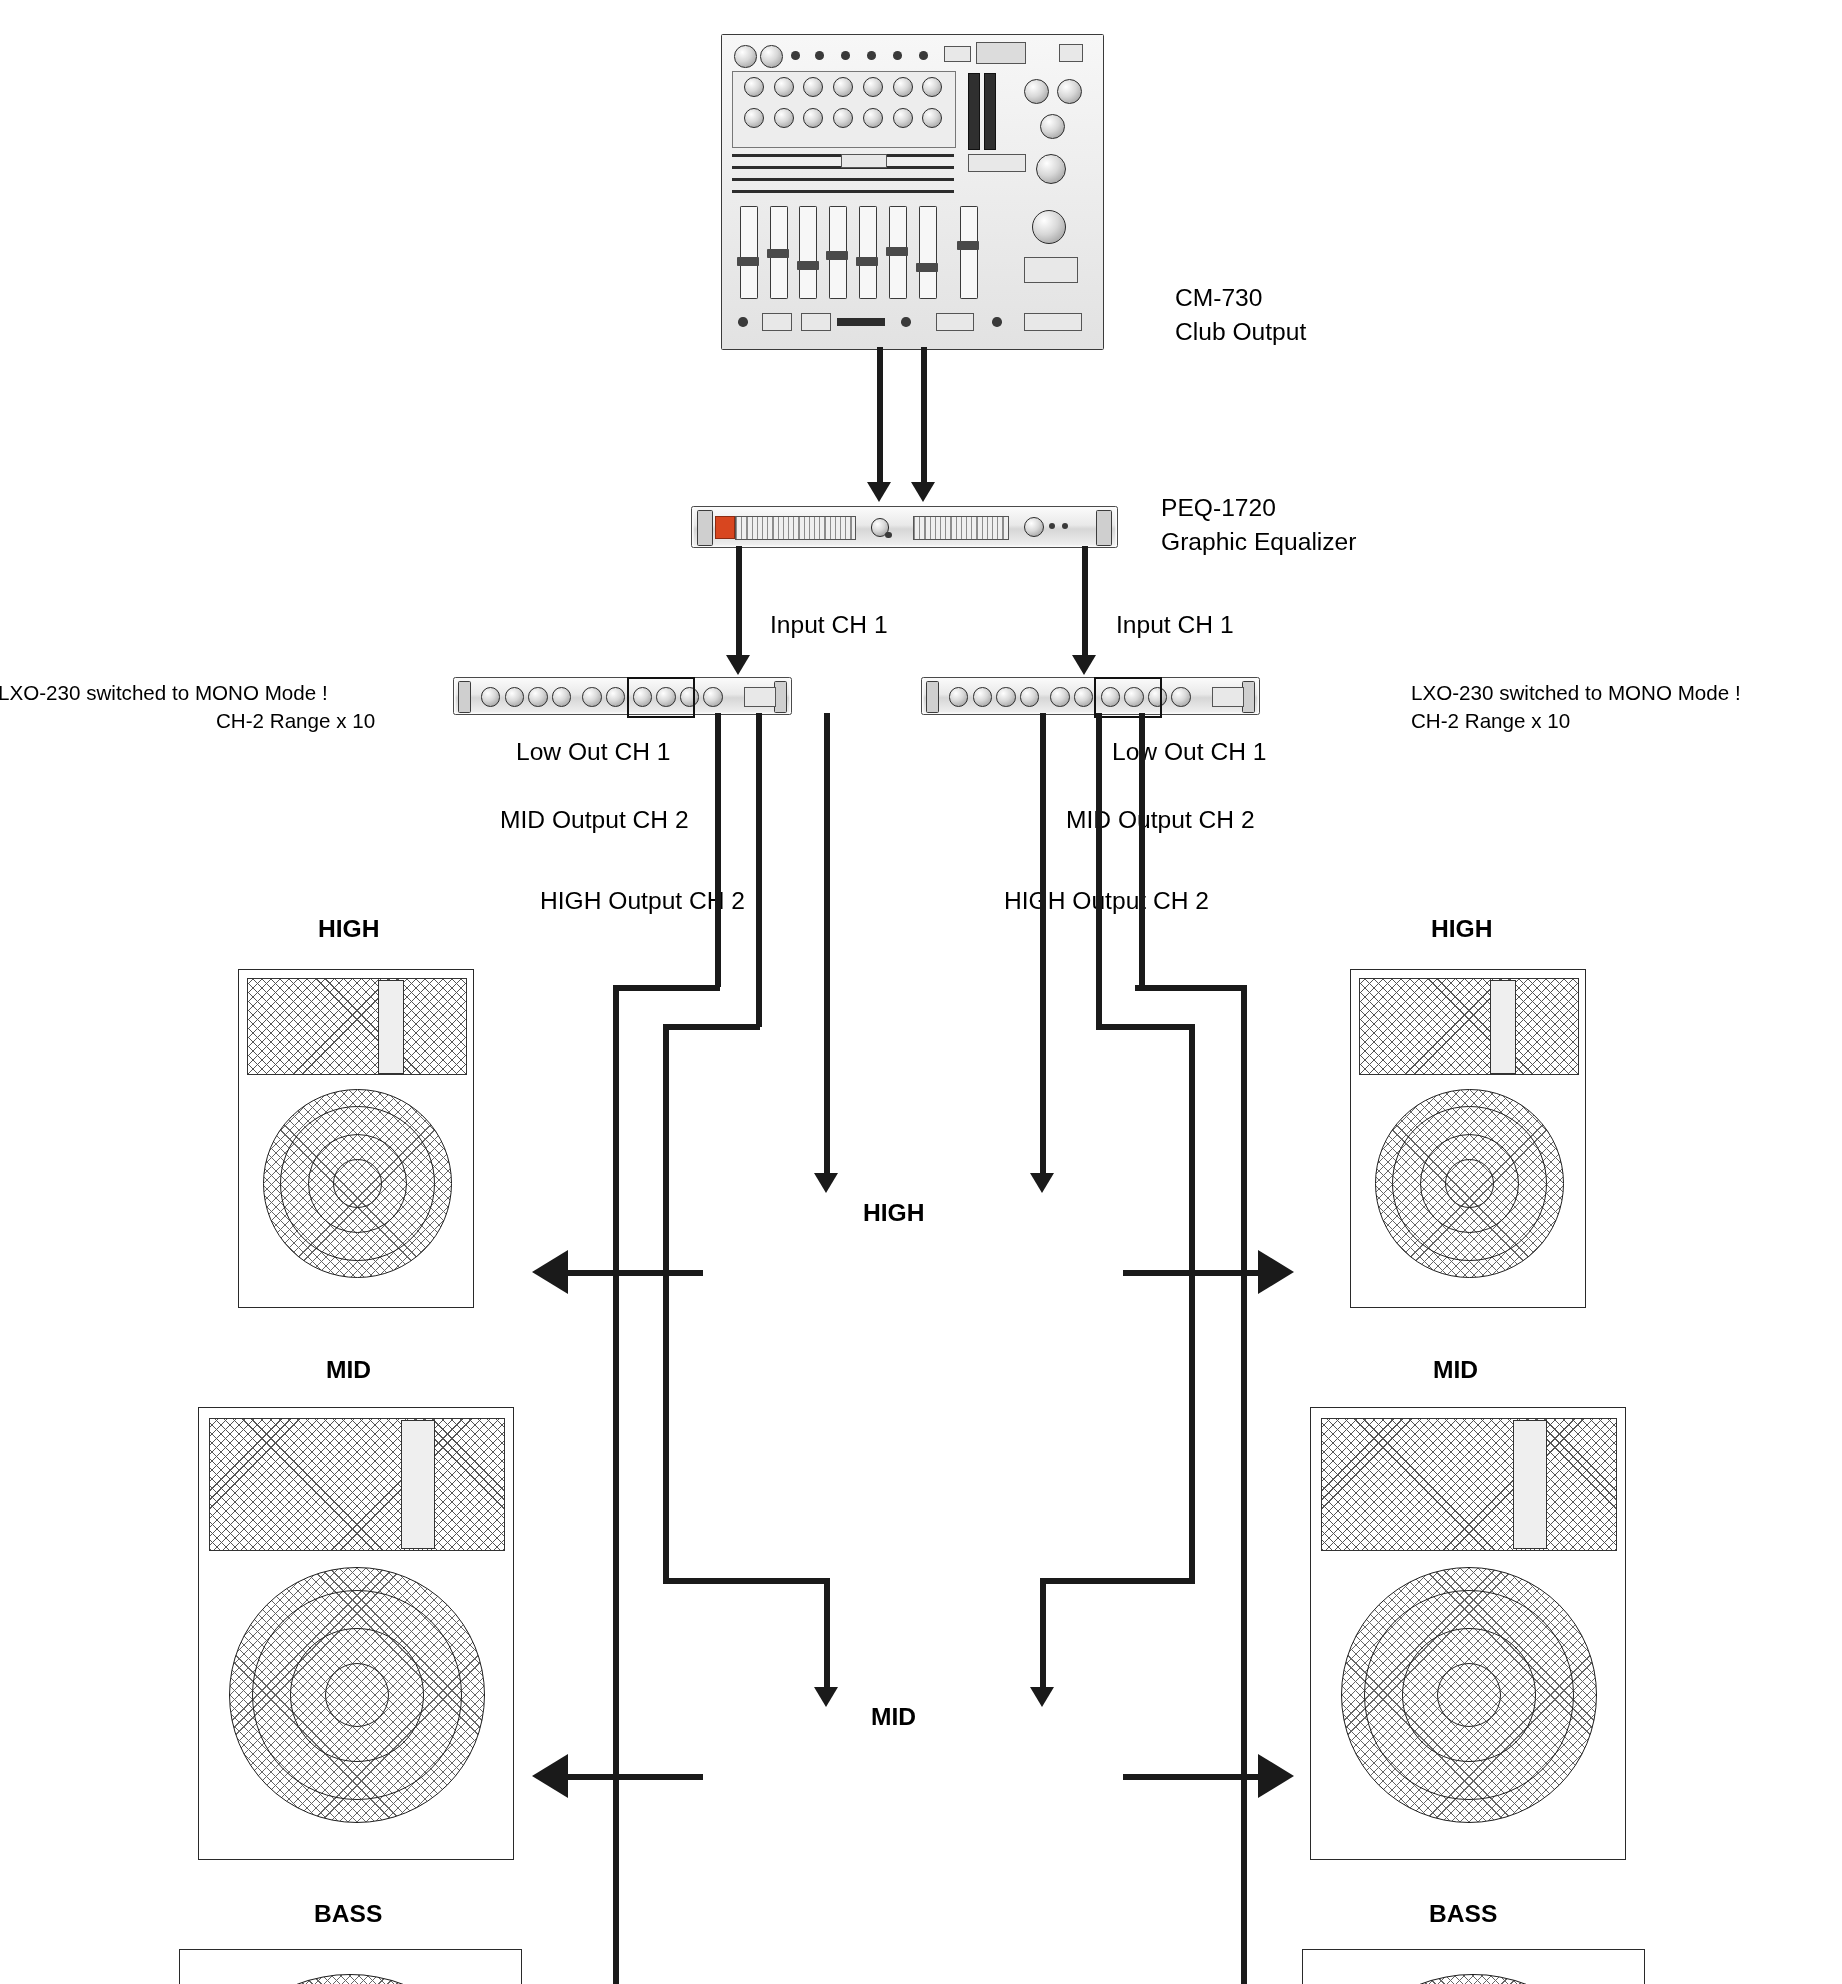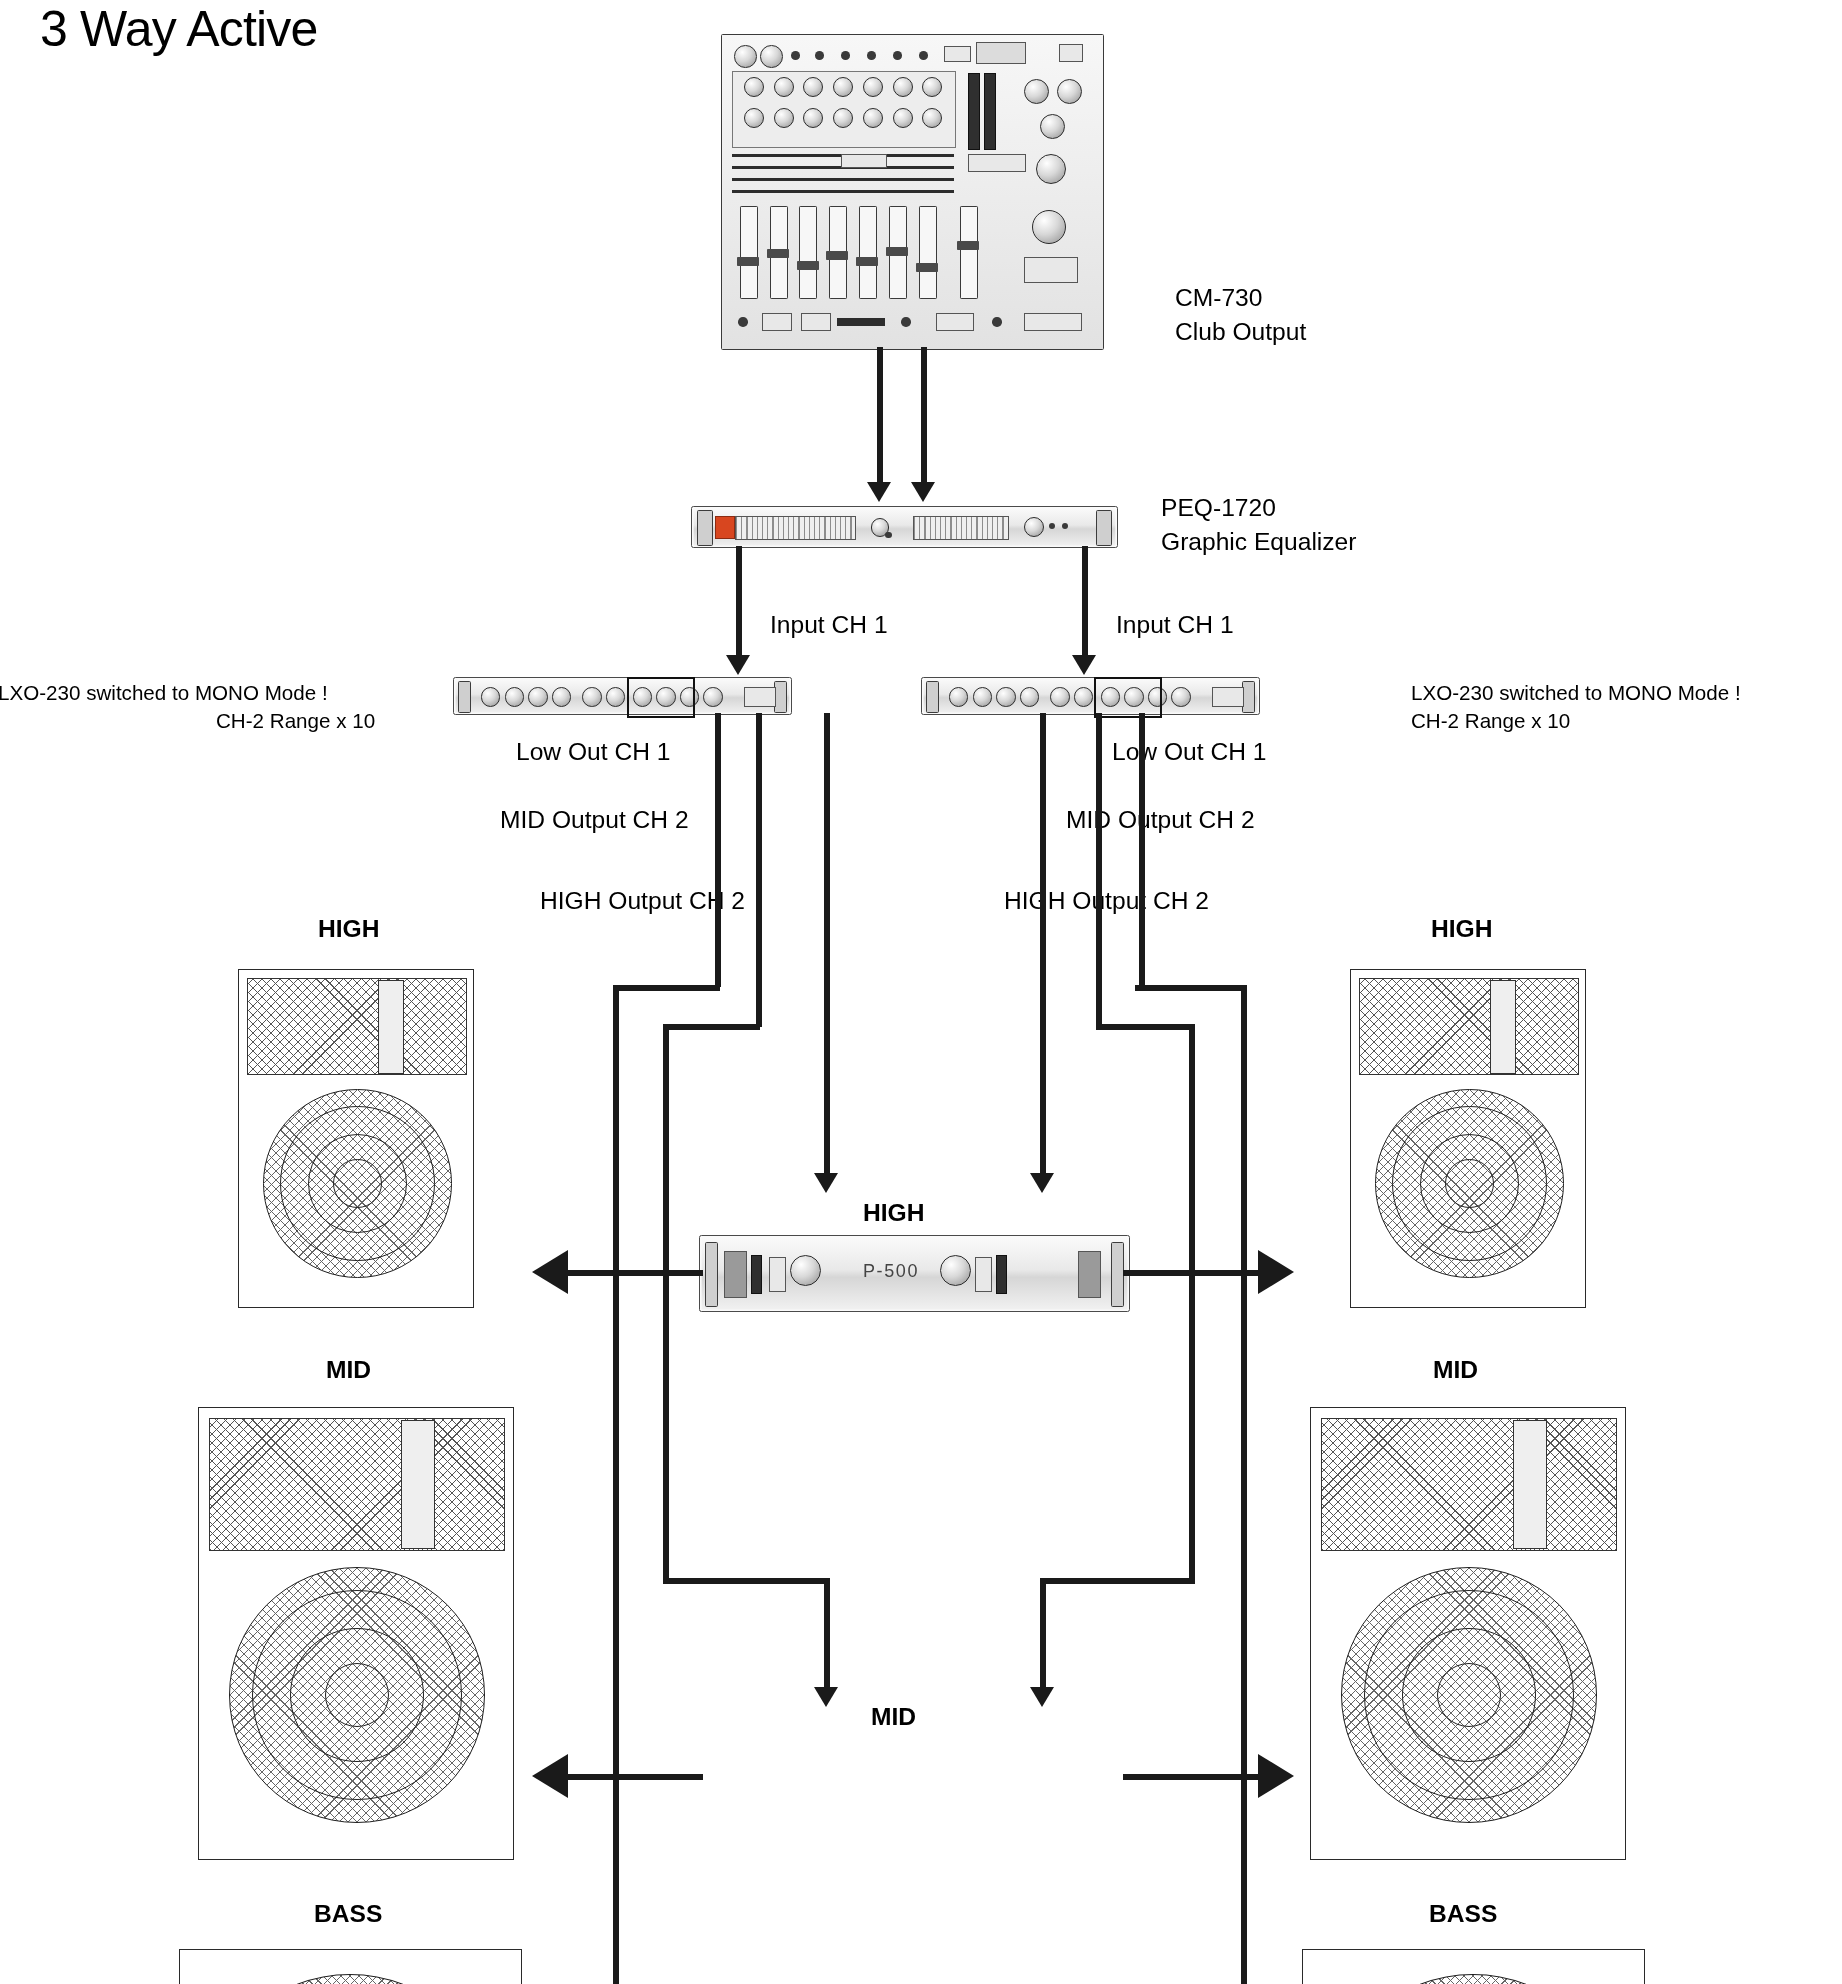--- a/index.html
+++ b/index.html
@@ -55,21 +55,20 @@
   .mixer .fader{position:absolute;background:#f7f7f7;border:1.2px solid #3a3a3a;border-radius:1.2px;}
   .mixer .faderknob{position:absolute;background:#4a4a4a;border-radius:0.8px;}
   .mixer .blk{position:absolute;background:#2d2d2d;}
   .mixer .lcd{position:absolute;background:#dcdcdc;border:0.8px solid #555;}
 </style>
 </head>
 <body>
 
 <div id="stage">
 
-  <div class="title">3 Way Active</div>
 
   <div class="mixer" style="left:721px;top:34px;width:381px;height:314px;">
 
     <div class="knob" style="left:12px;top:10px;width:20.6px;height:20.6px;"></div>
     <div class="knob" style="left:38px;top:10px;width:20.6px;height:20.6px;"></div>
     <div class="dot" style="left:69px;top:16px;width:8.7px;height:8.7px;"></div>
     <div class="dot" style="left:93px;top:16px;width:8.7px;height:8.7px;"></div>
     <div class="dot" style="left:119px;top:16px;width:8.7px;height:8.7px;"></div>
     <div class="dot" style="left:145px;top:16px;width:8.7px;height:8.7px;"></div>
     <div class="dot" style="left:171px;top:16px;width:8.7px;height:8.7px;"></div>
@@ -240,33 +239,20 @@
   <div class="wire v" style="left:1189px;top:1024px;height:558px;"></div>
   <div class="wire h" style="left:1040px;top:1578px;width:155px;"></div>
   <div class="wire v" style="left:1040px;top:1578px;height:113px;"></div>
   <div class="arrowdown" style="left:1030px;top:1687px;"></div>
 
   <div class="wire v" style="left:1139px;top:713px;height:274px;"></div>
   <div class="wire h" style="left:1135px;top:985px;width:111px;"></div>
   <div class="wire v" style="left:1241px;top:985px;height:1096px;"></div>
 
   <div class="lbl bold" style="left:863px;top:1199px;">HIGH</div>
-  <div class="rack" style="left:699px;top:1235px;width:429px;height:75px;">
-    <div class="ear l" style="width:2.6%;"></div>
-    <div class="ear r" style="width:2.6%;"></div>
-    <div class="slot" style="left:5.5%;top:20%;width:5%;height:60%;background:#9a9a9a;"></div>
-    <div class="darkslot" style="left:12%;top:25%;width:2%;height:50%;"></div>
-    <div class="slot" style="left:16%;top:28%;width:3.5%;height:44%;"></div>
-    <div class="knob" style="left:21%;top:25%;width:29px;height:29px;"></div>
-    <div class="knob" style="left:56%;top:25%;width:29px;height:29px;"></div>
-    <div class="slot" style="left:64%;top:28%;width:3.5%;height:44%;"></div>
-    <div class="darkslot" style="left:69%;top:25%;width:2%;height:50%;"></div>
-    <div class="slot" style="left:88%;top:20%;width:5%;height:60%;background:#9a9a9a;"></div>
-    <div class="lbl" style="left:38%;top:24.6px;font-size:18px;letter-spacing:1.6px;color:#444;">P-500</div>
-  </div>
 
   <div class="wire h" style="left:568px;top:1270px;width:135px;"></div>
   <div class="arrowleft" style="left:532px;top:1250px;"></div>
   <div class="wire h" style="left:1123px;top:1270px;width:135px;"></div>
   <div class="arrowright" style="left:1258px;top:1250px;"></div>
 
   <div class="lbl bold" style="left:871px;top:1703px;">MID</div>
   <div class="wire h" style="left:568px;top:1774px;width:135px;"></div>
   <div class="arrowleft" style="left:532px;top:1754px;"></div>
   <div class="wire h" style="left:1123px;top:1774px;width:135px;"></div>

